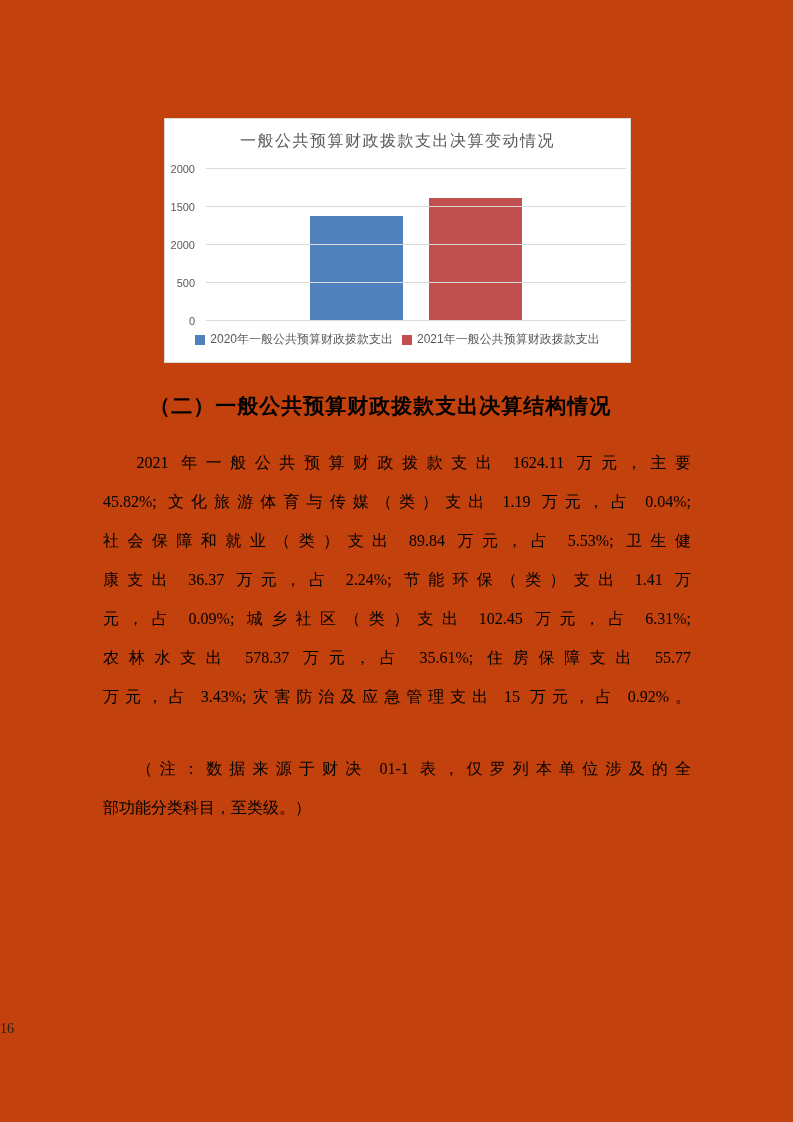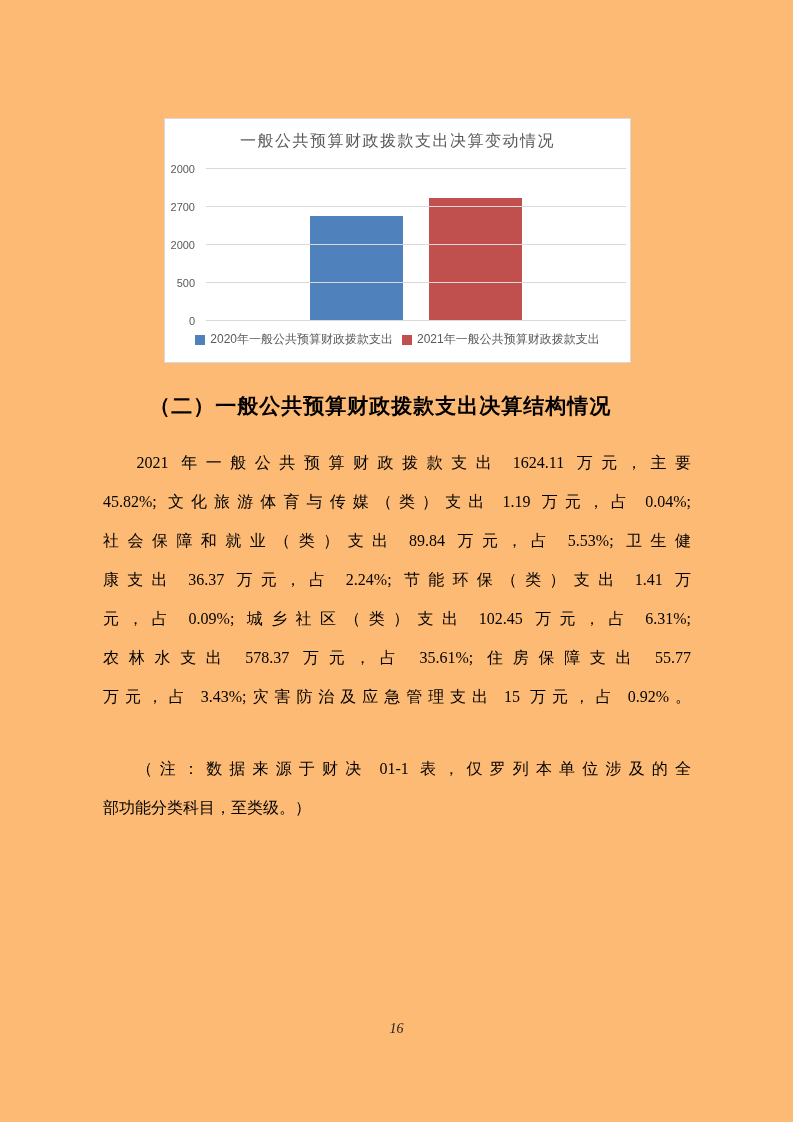--- a/index.html
+++ b/index.html
@@ -1,18 +1,18 @@
 <!DOCTYPE html>
 <html><head>
 <meta charset="utf-8">
 <style>
   html,body{margin:0;padding:0;background:#888;}
   .page{
     position:relative;width:793px;height:1122px;margin:0 auto;
-    background:#fdba74;overflow:hidden;
+    background:#c2410c;overflow:hidden;
     font-family:"Liberation Serif","DejaVu Serif",serif;color:#000;
   }
 
   
   .chart{
     position:absolute;left:164px;top:118px;width:467px;height:245px;
     border:1px solid #d9d9d9;background:#fff;box-sizing:border-box;
     font-family:"Liberation Sans","DejaVu Sans",sans-serif;
   }
   .chart-title{
@@ -50,36 +50,36 @@
   }
   .textblock{position:absolute;left:103px;width:588px;font-size:16px;line-height:39px;}
   .para1{top:443px;}
   .note{top:749px;}
   .captionblock{top:834px;}
   .tline{height:39px;overflow:hidden;}
   .just{text-align:justify;text-align-last:justify;}
   .indent{text-indent:2.1em;}
 
   .pageno{
-    position:absolute;left:0;right:0;top:1021px;text-align:center;
-    font-size:14px;color:#222;font-style:italic;
+    position:absolute;left:0;right:0;top:1021px;
+    font-size:14px;color:#222;
   }
 </style>
 </head>
 <body>
 
 <div class="page">
 
   <div class="chart">
     <div class="chart-title">一般公共预算财政拨款支出决算变动情况</div>
     <div class="chart-ylabels">
         <div class="ylab" style="bottom: 0%; color: rgb(89, 89, 89);">0</div>
         <div class="ylab" style="bottom: 25%; color: rgb(89, 89, 89);">500</div>
         <div class="ylab" style="bottom: 50%; color: rgb(89, 89, 89);">2000</div>
-        <div class="ylab" style="bottom: 75%; color: rgb(89, 89, 89);">2700</div>
+        <div class="ylab" style="bottom: 75%; color: rgb(89, 89, 89);">1500</div>
         <div class="ylab" style="bottom: 100%; color: rgb(89, 89, 89);">2000</div>
       </div>
     <div class="chart-plot">
       <div class="bars">
           <div class="bar" style="height: 69%; background: rgb(79, 129, 189);"></div>
           <div class="bar" style="height: 81.2055%; background: rgb(192, 80, 77);"></div>
         </div>
     <div class="gridline" style="bottom: 0%; background: rgb(217, 217, 217);"></div>
         <div class="gridline" style="bottom: 25%; background: rgb(217, 217, 217);"></div>
         <div class="gridline" style="bottom: 50%; background: rgb(217, 217, 217);"></div>

